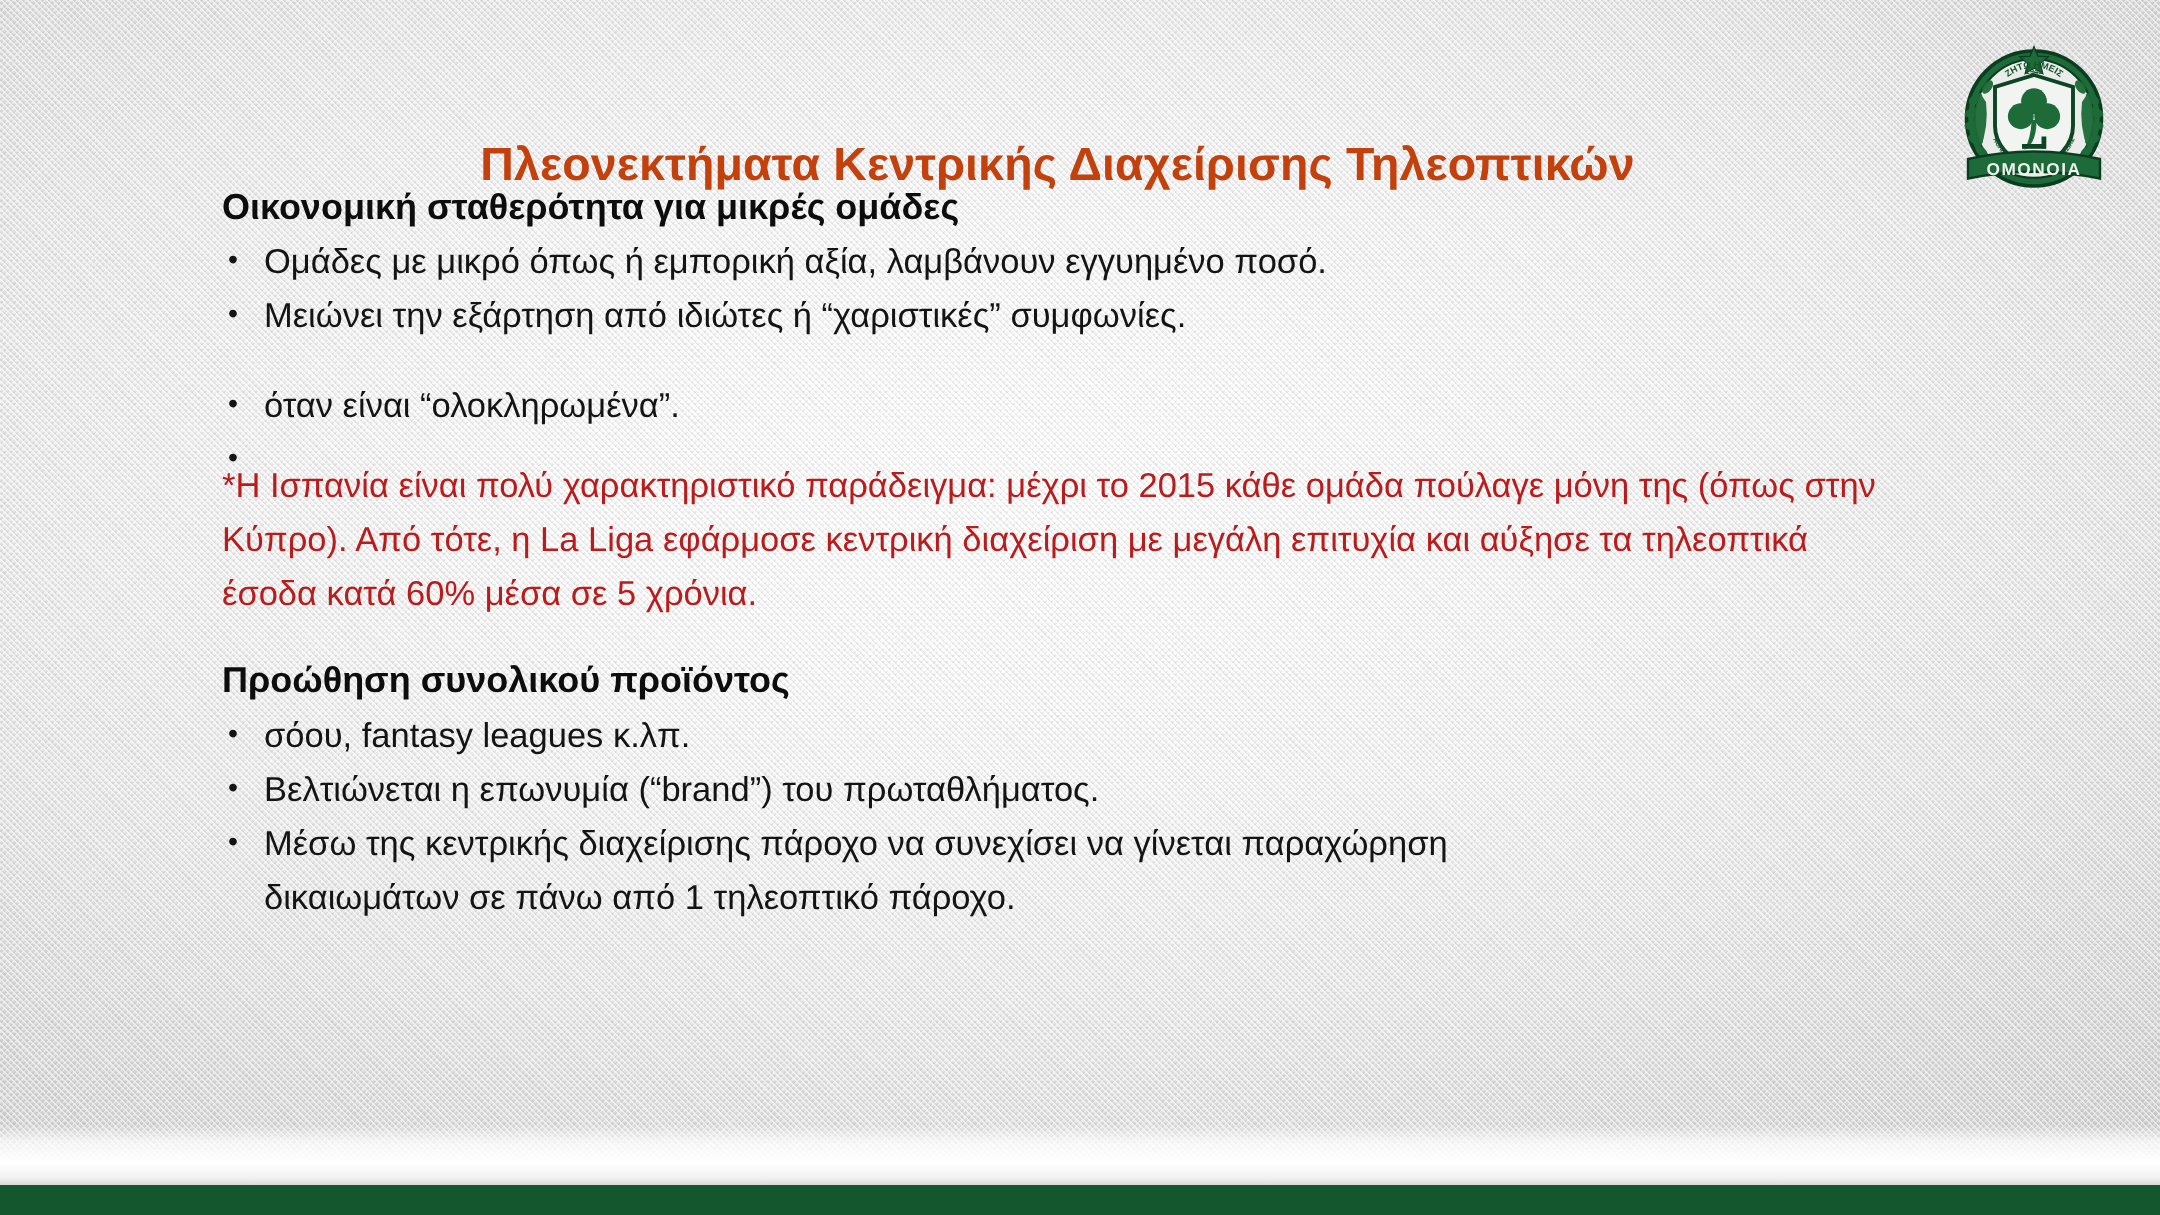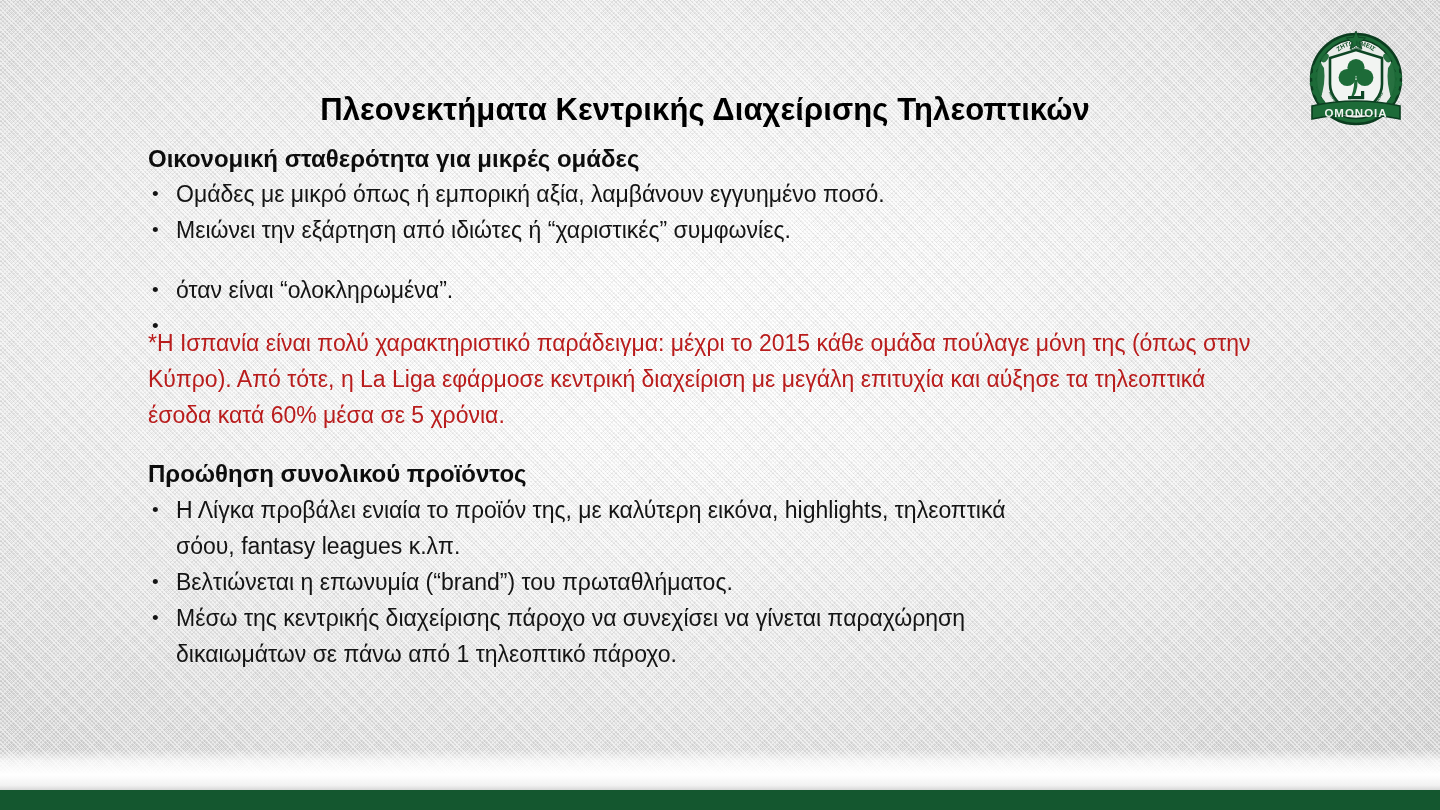--- a/index.html
+++ b/index.html
@@ -62,30 +62,30 @@
   .slide-title {
     position: absolute;
     left: 0;
     right: 0;
     top: 72px;
     text-align: center;
     font-size: 31px;
     font-weight: 700;
     letter-spacing: .1px;
     line-height: 1.12;
-    color: #000000;
+    color: #c2410c;
     padding: 0 150px 0 120px;
     box-sizing: border-box;
   }
 
   
   .body-col {
     position: absolute;
     left: 148px;
-    top: 144px;
+    top: 124px;
     width: 1120px;
   }
 
   .block { margin: 0 0 0 0; }
 
   .block-heading {
     font-size: 24px;
     font-weight: 700;
     line-height: 1.22;
     color: #0d0d0d;
@@ -276,21 +276,20 @@
 
       <p class="note-para">*Η Ισπανία είναι πολύ χαρακτηριστικό παράδειγμα: μέχρι το 2015 κάθε ομάδα πούλαγε μόνη της (όπως στην Κύπρο). Από τότε, η La Liga εφάρμοσε κεντρική διαχείριση με μεγάλη επιτυχία και αύξησε τα τηλεοπτικά έσοδα κατά 60% μέσα σε 5 χρόνια.</p>
 
       <div class="gap-lg"></div>
 
       <section class="block">
         <div class="block-heading">Προώθηση συνολικού προϊόντος</div>
         <ul class="bullet-list">
           <li class="bullet-item">
             <span class="dot">•</span>
-            <span>Η Λίγκα προβάλει ενιαία το προϊόν της, με καλύτερη εικόνα, highlights, τηλεοπτικά</span>
             <span class="bullet-line-2">σόου, fantasy leagues κ.λπ.</span>
           </li>
           <li class="bullet-item">
             <span class="dot">•</span>
             <span>Βελτιώνεται η επωνυμία (“brand”) του πρωταθλήματος.</span>
           </li>
           <li class="bullet-item">
             <span class="dot">•</span>
             <span>Μέσω της κεντρικής διαχείρισης πάροχο να συνεχίσει να γίνεται παραχώρηση</span>
             <span class="bullet-line-2">δικαιωμάτων σε πάνω από 1 τηλεοπτικό πάροχο.</span>

